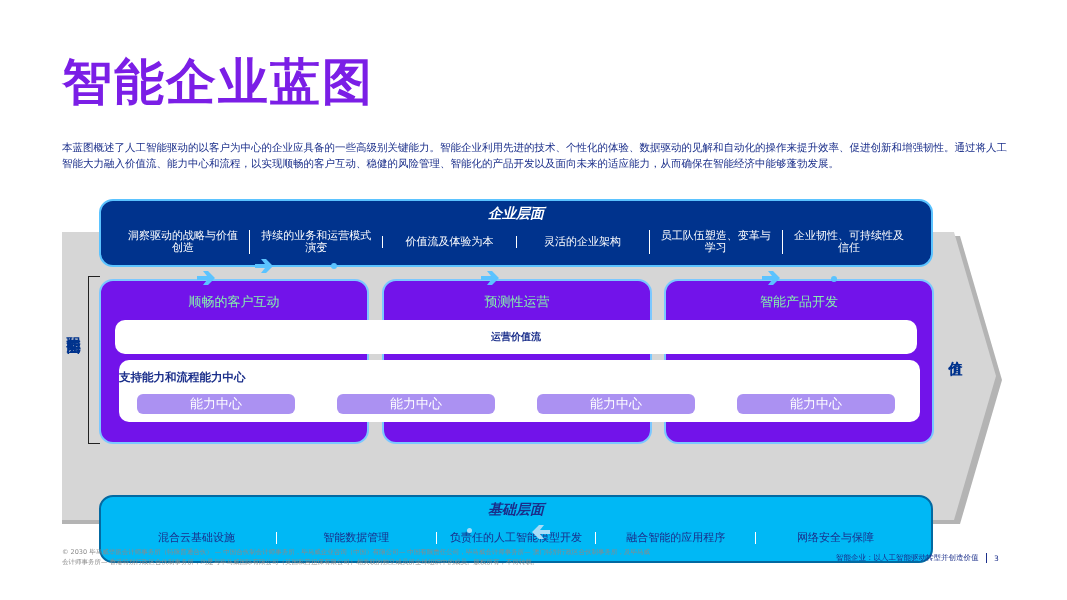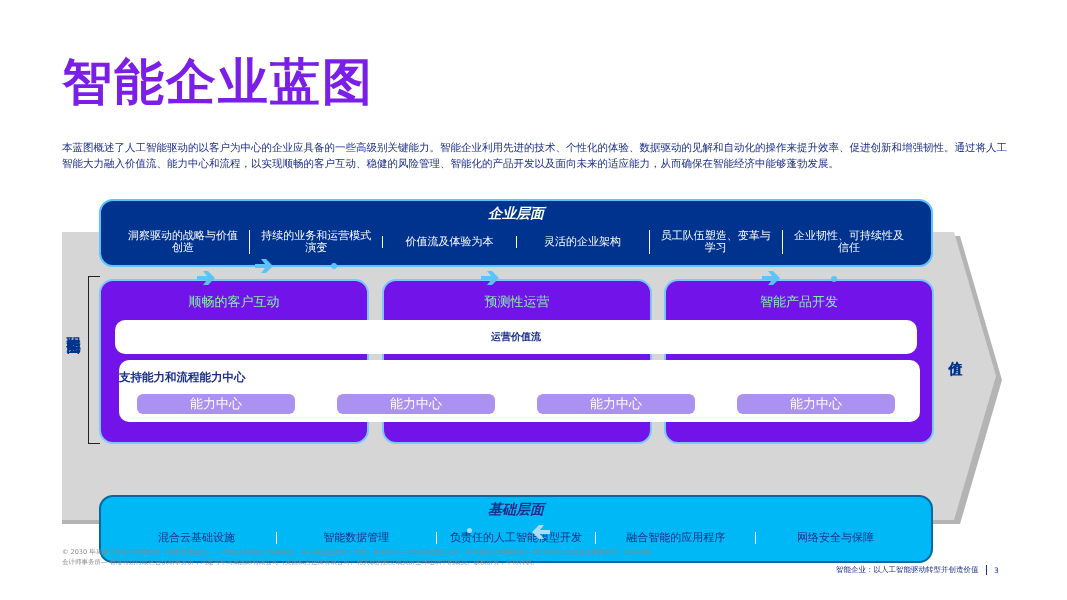--- a/index.html
+++ b/index.html
@@ -100,21 +100,21 @@
     .dot {
       position: absolute; width: 6px; height: 6px; border-radius: 50%; background: #5bc3ff;
     }
 
     .footer-left {
       position: absolute; left: 62px; top: 548px; width: 590px; font-size: 6.5px;
       line-height: 9.5px; color: #8a8a8a;
     }
     .footer-right {
       position: absolute; left: 836px; top: 553px; font-size: 7.5px; color: #1a2e8a;
-      display: flex; align-items: center; margin-top: 12px;
+      display: flex; align-items: center;
     }
     .footer-right .sep { width: 1.5px; height: 10px; background: #1a2e8a; margin: 0 7px; }
   </style>
 </head>
 <body>
 
 <div class="title">智能企业蓝图</div>
 <div class="intro">本蓝图概述了人工智能驱动的以客户为中心的企业应具备的一些高级别关键能力。智能企业利用先进的技术、个性化的体验、数据驱动的见解和自动化的操作来提升效率、促进创新和增强韧性。通过将人工智能大力融入价值流、能力中心和流程，以实现顺畅的客户互动、稳健的风险管理、智能化的产品开发以及面向未来的适应能力，从而确保在智能经济中能够蓬勃发展。</div>
 
 <div class="big-arrow">

